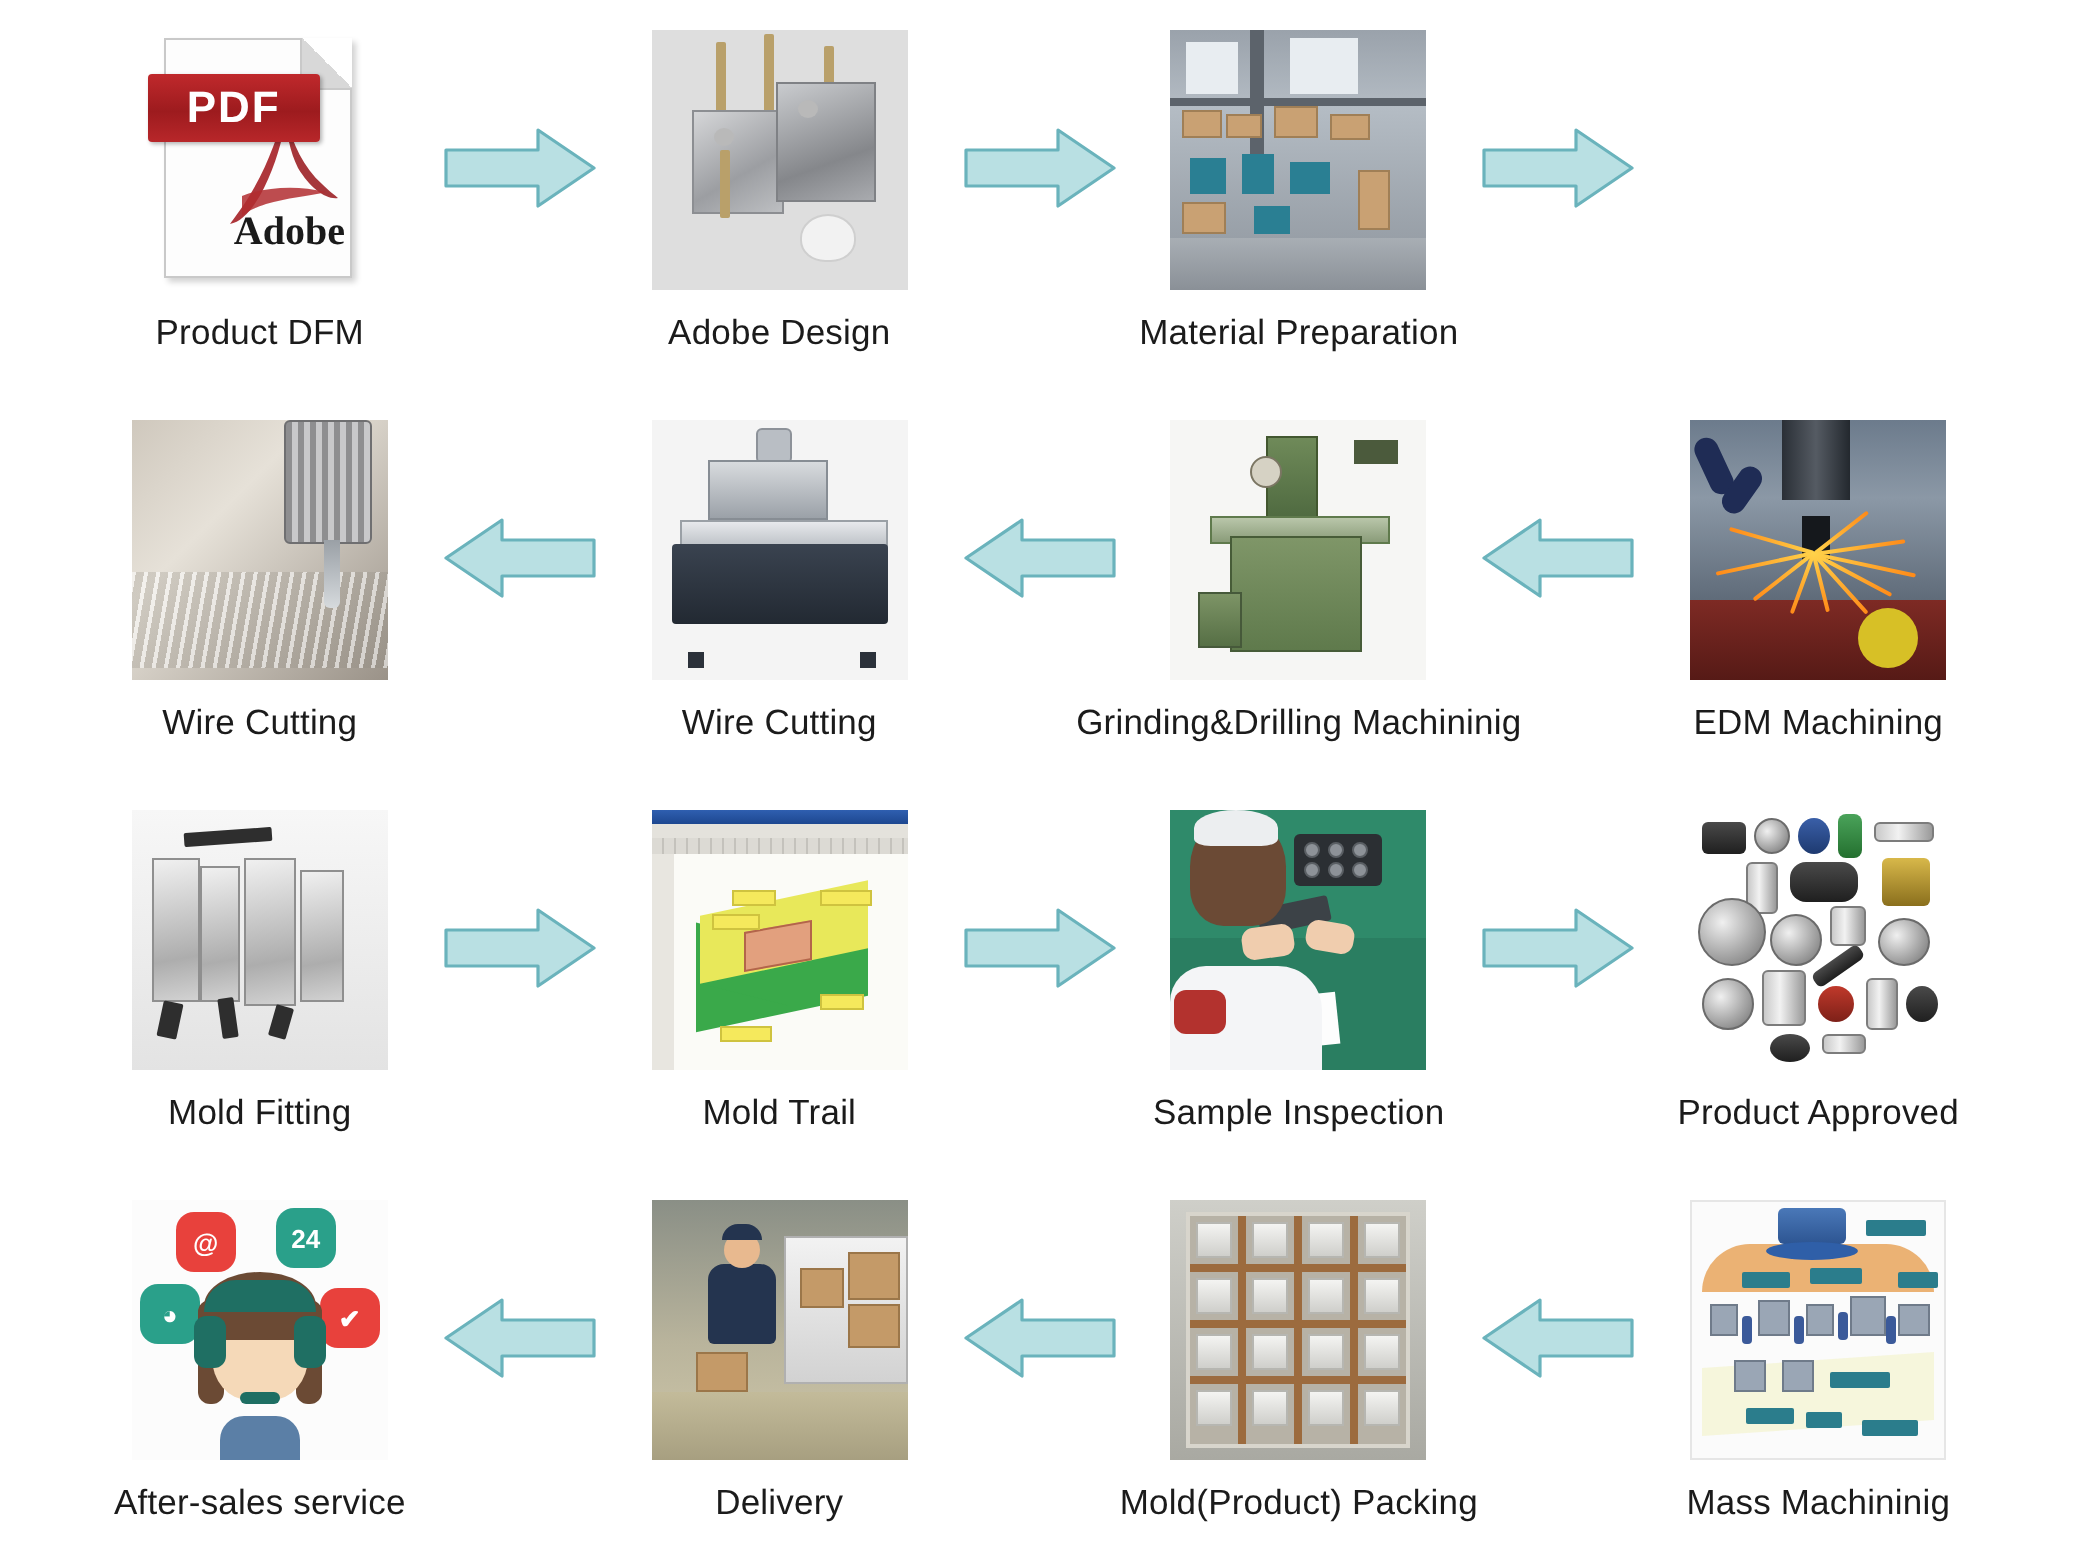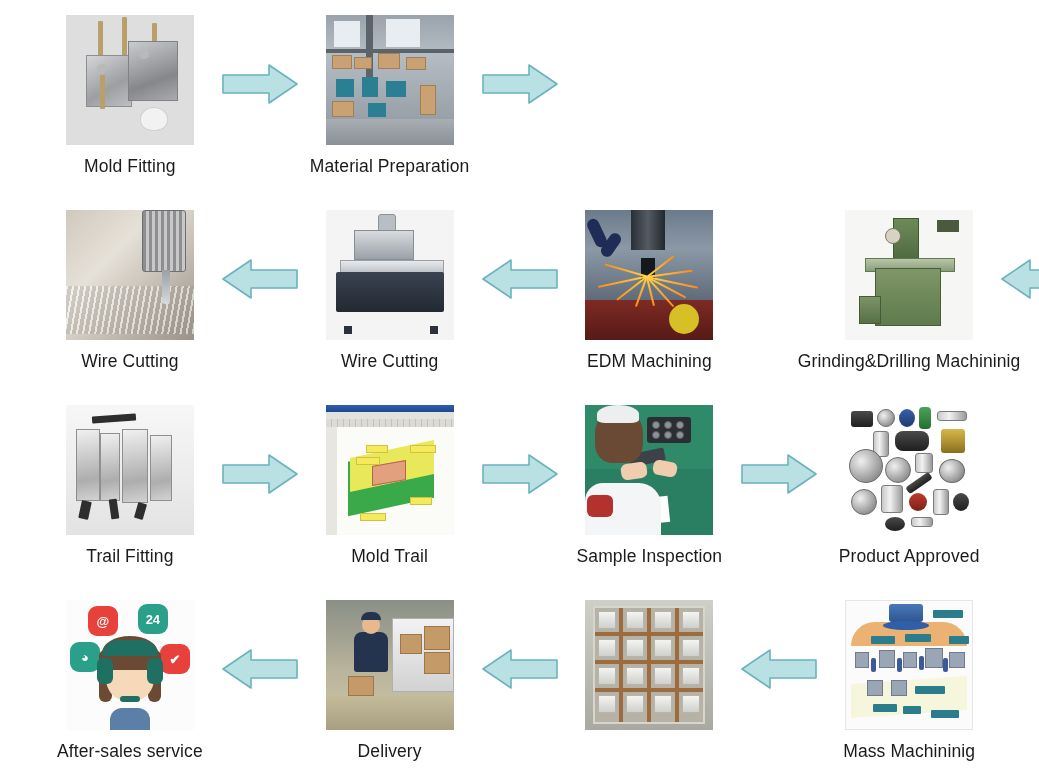--- a/index.html
+++ b/index.html
@@ -293,39 +293,63 @@
     background:#f3f3cf; transform:skewY(-4deg); opacity:.7; }
   .mp-person { position:absolute; width:5px; height:14px; background:#3b5a9a; border-radius:2px; }
 </style>
 </head>
 <body>
 
 <div id="flow">
 
   <div class="row">
 
+    <div class="cell">
+      <div class="thumb-wrap">
+        <div class="thumb">
+          <div class="pdf-page">
+            <div class="pdf-fold"></div>
+            <svg class="pdf-swirl" viewBox="0 0 56 62">
+              <path d="M30 2 C26 12 22 26 14 40 C9 49 4 55 2 58 C8 57 14 50 19 40 C25 28 28 16 30 6 Z" fill="#a7252a" opacity=".92"></path>
+              <path d="M30 4 C33 18 39 30 48 38 C52 42 55 44 56 45 C50 46 42 40 36 30 C32 22 30 12 30 4 Z" fill="#9c2126" opacity=".9"></path>
+              <path d="M8 44 C18 40 34 38 50 42 C42 44 30 45 20 48 C14 50 10 52 8 54 Z" fill="#b22d30" opacity=".85"></path>
+            </svg>
+            <div class="pdf-banner">
+              <span>PDF</span>
+            </div>
+            <div class="pdf-adobe">Adobe</div>
+          </div>
+        </div>
+      </div>
+      <div class="caption">Product DFM</div>
+      <div class="arrow ar-right">
+        <svg viewBox="0 0 78 44">
+            <path d="M2 13 L48 13 L48 3 L76 22 L48 41 L48 31 L2 31 Z" fill="#b9e0e3" stroke="#6ab3bc" stroke-width="1.6" stroke-linejoin="round"></path>
+          </svg>
+      </div>
+    </div>
 
     <div class="cell">
       <div class="thumb-wrap">
         <div class="thumb">
           <div class="md-bg"></div>
           <div class="md-pin" style="left:32px;top:6px;height:40px;"></div>
           <div class="md-pin" style="left:56px;top:2px;height:42px;"></div>
           <div class="md-pin" style="left:86px;top:8px;height:34px;"></div>
           <div class="md-blockA">
               <div class="md-hole"></div>
             </div>
           <div class="md-blockB">
               <div class="md-hole"></div>
             </div>
           <div class="md-pin" style="left:34px;top:60px;height:34px;"></div>
           <div class="md-part"></div>
         </div>
       </div>
-      <div class="caption">Mold Fitting</div>
+      <div class="caption">Adobe Design</div>
       <div class="arrow ar-right">
         <svg viewBox="0 0 78 44">
             <path d="M2 13 L48 13 L48 3 L76 22 L48 41 L48 31 L2 31 Z" fill="#b9e0e3" stroke="#6ab3bc" stroke-width="1.6" stroke-linejoin="round"></path>
           </svg>
       </div>
     </div>
 
     <div class="cell">
       <div class="thumb-wrap">
         <div class="thumb">
@@ -382,20 +406,40 @@
           <div class="wc2-bg"></div>
           <div class="wc2-tank"></div>
           <div class="wc2-head"></div>
           <div class="wc2-table"></div>
           <div class="wc2-base"></div>
           <div class="wc2-foot" style="left:18px;"></div>
           <div class="wc2-foot" style="left:104px;"></div>
         </div>
       </div>
       <div class="caption">Wire Cutting</div>
+      <div class="arrow ar-right">
+        <svg viewBox="0 0 78 44">
+            <path d="M76 13 L30 13 L30 3 L2 22 L30 41 L30 31 L76 31 Z" fill="#b9e0e3" stroke="#6ab3bc" stroke-width="1.6" stroke-linejoin="round"></path>
+          </svg>
+      </div>
+    </div>
+
+    <div class="cell">
+      <div class="thumb-wrap">
+        <div class="thumb">
+          <div class="gr-bg"></div>
+          <div class="gr-col"></div>
+          <div class="gr-wheel"></div>
+          <div class="gr-panel"></div>
+          <div class="gr-table"></div>
+          <div class="gr-body"></div>
+          <div class="gr-box"></div>
+        </div>
+      </div>
+      <div class="caption">Grinding&amp;Drilling Machininig</div>
       <div class="arrow ar-right">
         <svg viewBox="0 0 78 44">
             <path d="M76 13 L30 13 L30 3 L2 22 L30 41 L30 31 L76 31 Z" fill="#b9e0e3" stroke="#6ab3bc" stroke-width="1.6" stroke-linejoin="round"></path>
           </svg>
       </div>
     </div>
 
     <div class="cell">
       <div class="thumb-wrap">
         <div class="thumb">
@@ -413,59 +457,39 @@
           <div class="spark" style="left:62px;top:66px;width:50px;transform:rotate(168deg);"></div>
           <div class="spark" style="left:62px;top:66px;width:44px;transform:rotate(196deg);"></div>
           <div class="spark" style="left:62px;top:66px;width:38px;transform:rotate(142deg);"></div>
           <div class="spark" style="left:62px;top:66px;width:34px;transform:rotate(-38deg);"></div>
           <div class="spark" style="left:62px;top:66px;width:30px;transform:rotate(76deg);"></div>
           <div class="spark" style="left:62px;top:66px;width:32px;transform:rotate(110deg);"></div>
         </div>
       </div>
       <div class="caption">EDM Machining</div>
     </div>
-
-    <div class="cell">
-      <div class="thumb-wrap">
-        <div class="thumb">
-          <div class="gr-bg"></div>
-          <div class="gr-col"></div>
-          <div class="gr-wheel"></div>
-          <div class="gr-panel"></div>
-          <div class="gr-table"></div>
-          <div class="gr-body"></div>
-          <div class="gr-box"></div>
-        </div>
-      </div>
-      <div class="caption">Grinding&amp;Drilling Machininig</div>
-      <div class="arrow ar-right">
-        <svg viewBox="0 0 78 44">
-            <path d="M76 13 L30 13 L30 3 L2 22 L30 41 L30 31 L76 31 Z" fill="#b9e0e3" stroke="#6ab3bc" stroke-width="1.6" stroke-linejoin="round"></path>
-          </svg>
-      </div>
-    </div>
   </div>
 
   <div class="row">
 
     <div class="cell">
       <div class="thumb-wrap">
         <div class="thumb">
           <div class="mf-bg"></div>
           <div class="mf-bar" style="left:26px;top:10px;width:44px;height:7px;transform:rotate(-4deg);"></div>
           <div class="mf-plate" style="left:10px;top:24px;width:24px;height:72px;"></div>
           <div class="mf-plate" style="left:34px;top:28px;width:20px;height:68px;"></div>
           <div class="mf-plate" style="left:56px;top:24px;width:26px;height:74px;"></div>
           <div class="mf-plate" style="left:84px;top:30px;width:22px;height:66px;"></div>
           <div class="mf-bar" style="left:14px;top:96px;width:10px;height:18px;transform:rotate(12deg);"></div>
           <div class="mf-bar" style="left:44px;top:94px;width:8px;height:20px;transform:rotate(-8deg);"></div>
           <div class="mf-bar" style="left:70px;top:98px;width:9px;height:16px;transform:rotate(16deg);"></div>
         </div>
       </div>
-      <div class="caption">Trail Fitting</div>
+      <div class="caption">Mold Fitting</div>
       <div class="arrow ar-right">
         <svg viewBox="0 0 78 44">
             <path d="M2 13 L48 13 L48 3 L76 22 L48 41 L48 31 L2 31 Z" fill="#b9e0e3" stroke="#6ab3bc" stroke-width="1.6" stroke-linejoin="round"></path>
           </svg>
       </div>
     </div>
 
     <div class="cell">
       <div class="thumb-wrap">
         <div class="thumb">
@@ -639,20 +663,21 @@
             <div class="pk-item" style="left:31px;top:59px;width:18px;height:18px;"></div>
             <div class="pk-item" style="left:59px;top:59px;width:18px;height:18px;"></div>
             <div class="pk-item" style="left:87px;top:59px;width:18px;height:18px;"></div>
             <div class="pk-item" style="left:3px;top:87px;width:18px;height:18px;"></div>
             <div class="pk-item" style="left:31px;top:87px;width:18px;height:18px;"></div>
             <div class="pk-item" style="left:59px;top:87px;width:18px;height:18px;"></div>
             <div class="pk-item" style="left:87px;top:87px;width:18px;height:18px;"></div>
           </div>
         </div>
       </div>
+      <div class="caption">Mold(Product) Packing</div>
       <div class="arrow ar-right">
         <svg viewBox="0 0 78 44">
             <path d="M76 13 L30 13 L30 3 L2 22 L30 41 L30 31 L76 31 Z" fill="#b9e0e3" stroke="#6ab3bc" stroke-width="1.6" stroke-linejoin="round"></path>
           </svg>
       </div>
     </div>
 
     <div class="cell">
       <div class="thumb-wrap">
         <div class="thumb">

